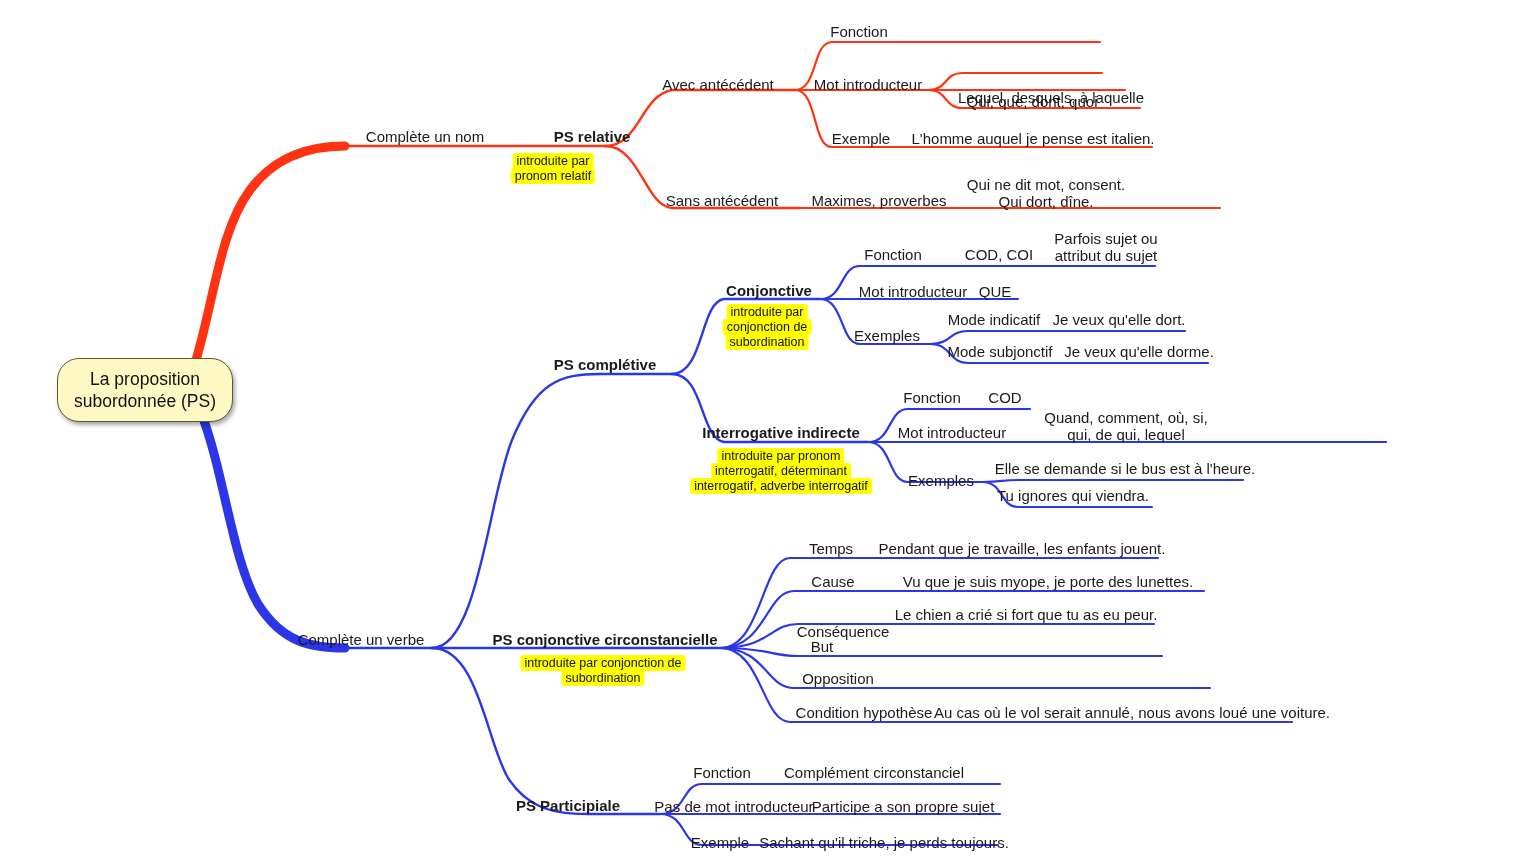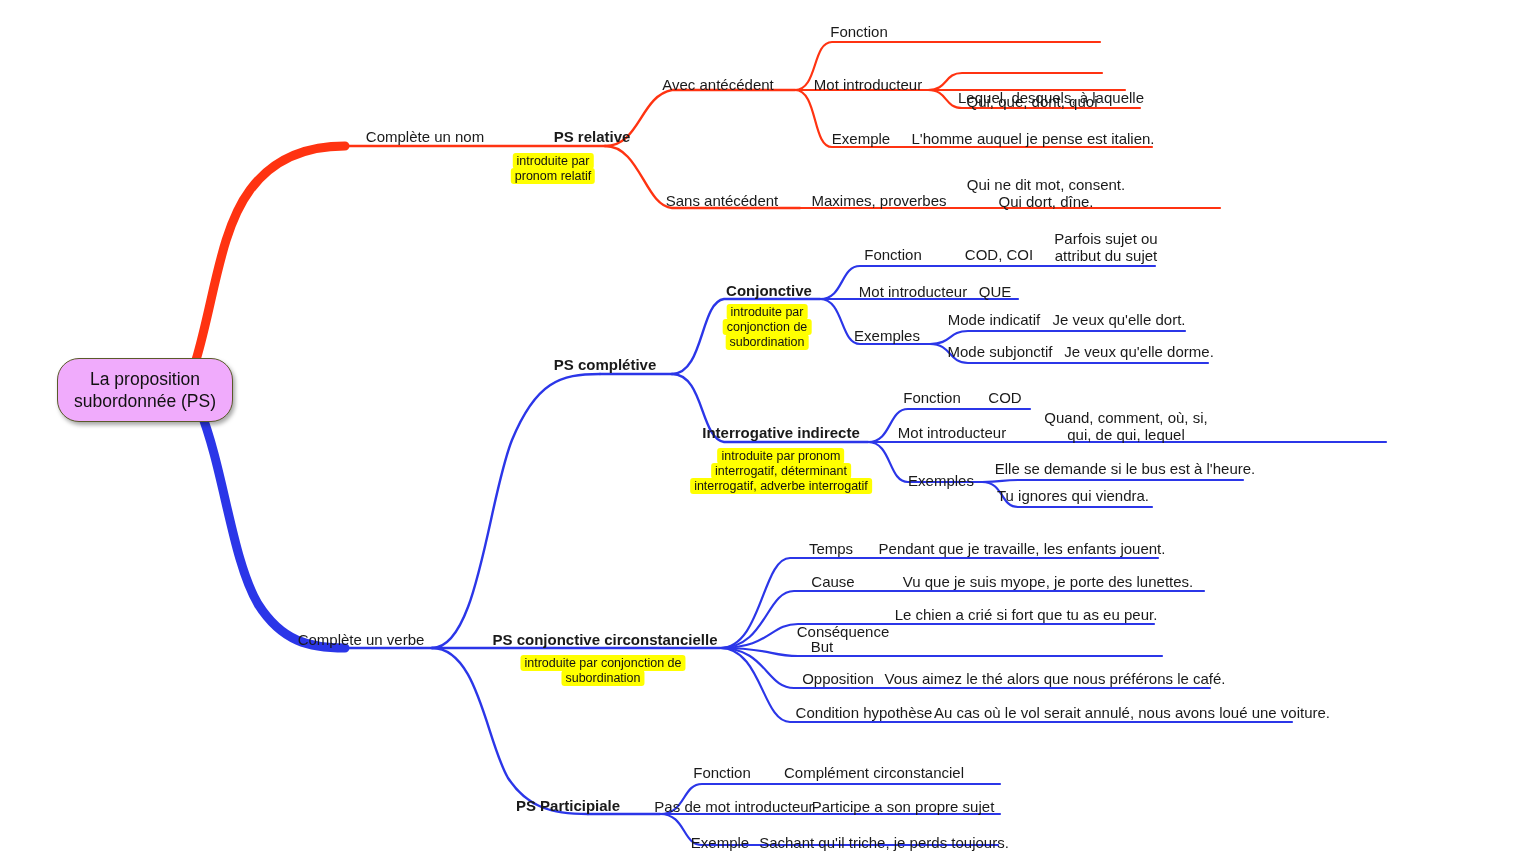--- a/index.html
+++ b/index.html
@@ -9,21 +9,21 @@
 
   .node{position:absolute;white-space:nowrap;color:#1a1a1a;}
   .t14{font-size:15px;line-height:17px;}
   .bold{font-weight:bold;}
   .ctr{transform:translateX(-50%);text-align:center;}
   .two{line-height:17px;}
 
   
   .root{
     position:absolute;
-    background:#f0abfc;
+    background:#fef9c3;
     border:1.5px solid #5a5a2a;
     border-radius:22px;
     box-shadow:2px 3px 4px rgba(0,0,0,.35);
     font-size:17.5px;
     line-height:22px;
     color:#111;
     text-align:center;
     padding:9px 16px;
     white-space:nowrap;
   }
@@ -208,21 +208,20 @@
 
   <div class="node t14 ctr" style="left:833px;top:573px;">Cause</div>
   <div class="node t14 ctr" style="left:1048px;top:573px;">Vu que je suis myope, je porte des lunettes.</div>
 
   <div class="node t14 ctr" style="left:843px;top:623px;">Conséquence</div>
   <div class="node t14 ctr" style="left:1026px;top:606px;">Le chien a crié si fort que tu as eu peur.</div>
 
   <div class="node t14 ctr" style="left:822px;top:638px;">But</div>
 
   <div class="node t14 ctr" style="left:838px;top:670px;">Opposition</div>
-  <div class="node t14 ctr" style="left:1055px;top:670px;">Vous aimez le thé alors que nous préférons le café.</div>
 
   <div class="node t14 ctr" style="left:864px;top:704px;">Condition hypothèse</div>
   <div class="node t14 ctr" style="left:1132px;top:704px;text-align:center;">Au cas où le vol serait annulé, nous avons loué une voiture.</div>
 
   <div class="node t14 ctr bold" style="left:568px;top:797px;">PS Participiale</div>
 
   <div class="node t14 ctr" style="left:722px;top:764px;">Fonction</div>
   <div class="node t14 ctr" style="left:874px;top:764px;">Complément circonstanciel</div>
 
   <div class="node t14 ctr" style="left:734px;top:798px;">Pas de mot introducteur</div>

